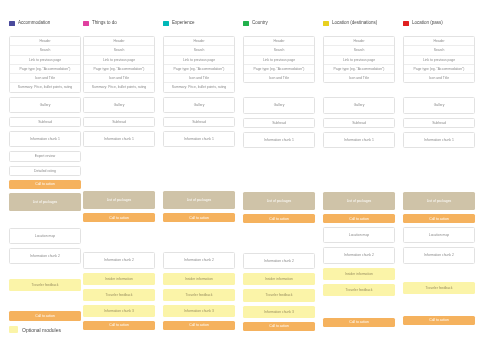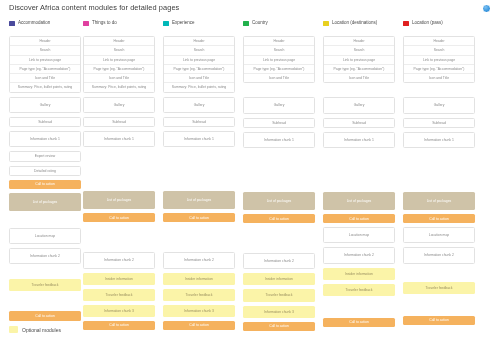--- a/index.html
+++ b/index.html
@@ -139,24 +139,20 @@
   .bottom-label {
     font-size: 5px;
     color: #4a4a4a;
   }
 </style>
 </head>
 <body>
 
 <div id="board">
 
-  <div class="topbar">
-    <div class="page-title">Discover Africa content modules for detailed pages</div>
-    <div class="avatar"></div>
-  </div>
 
   <div class="legend">
       <div class="legend-item" style="left: 9px;">
         <span class="legend-swatch" style="background: rgb(74, 74, 156);"></span>
         <span class="legend-label">Accommodation</span>
       </div>
       <div class="legend-item" style="left: 83px;">
         <span class="legend-swatch" style="background: rgb(224, 64, 160);"></span>
         <span class="legend-label">Things to do</span>
       </div>

